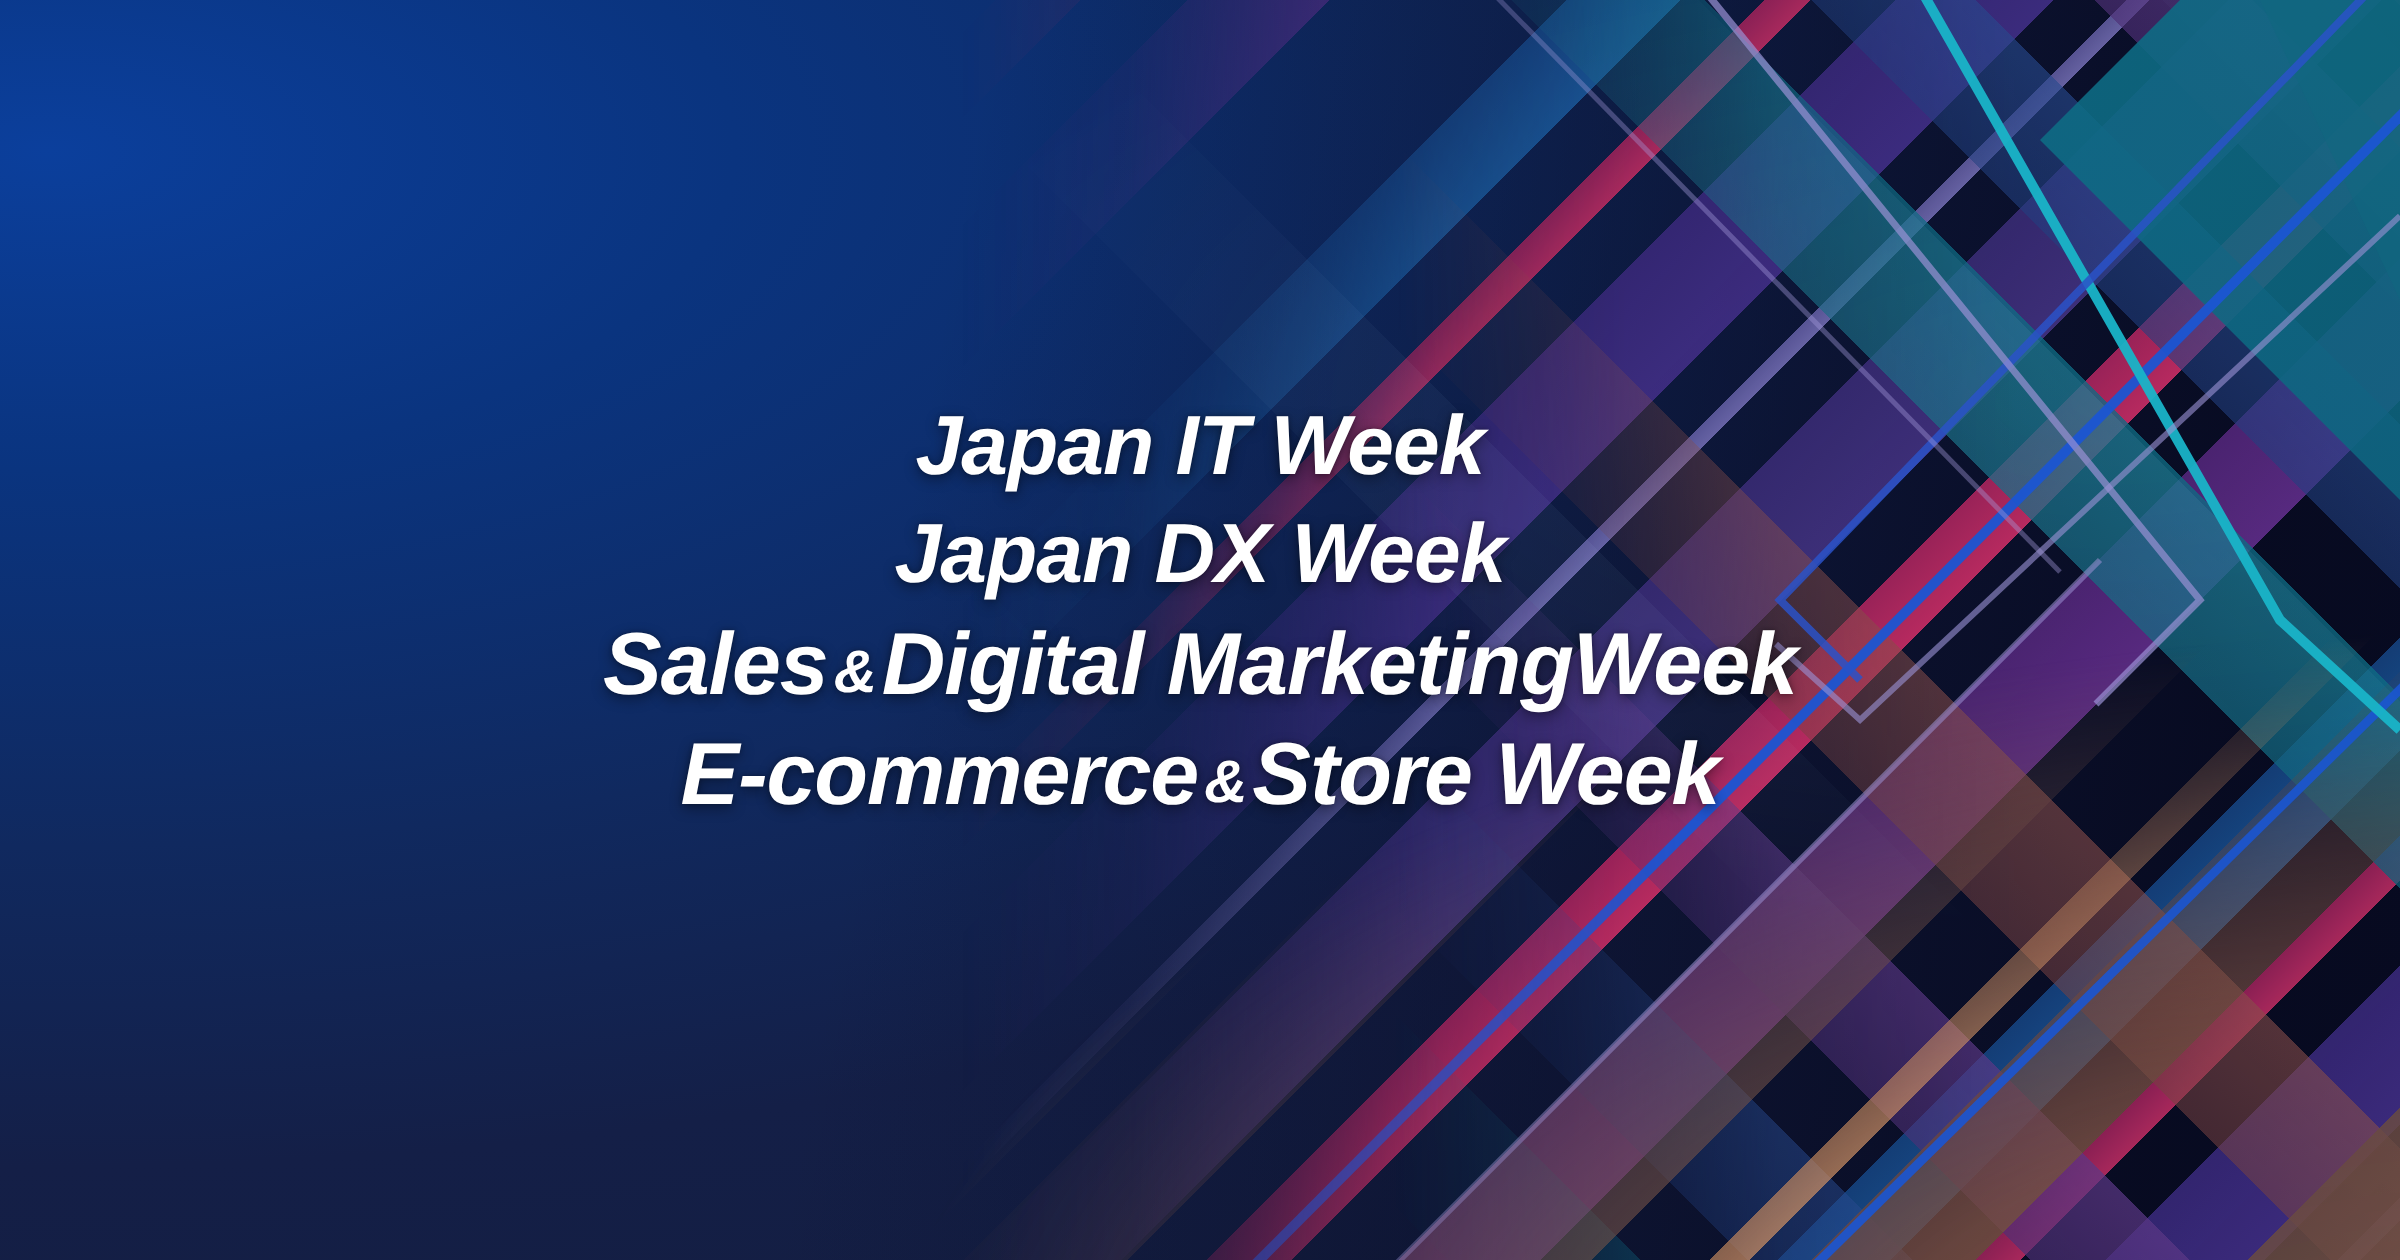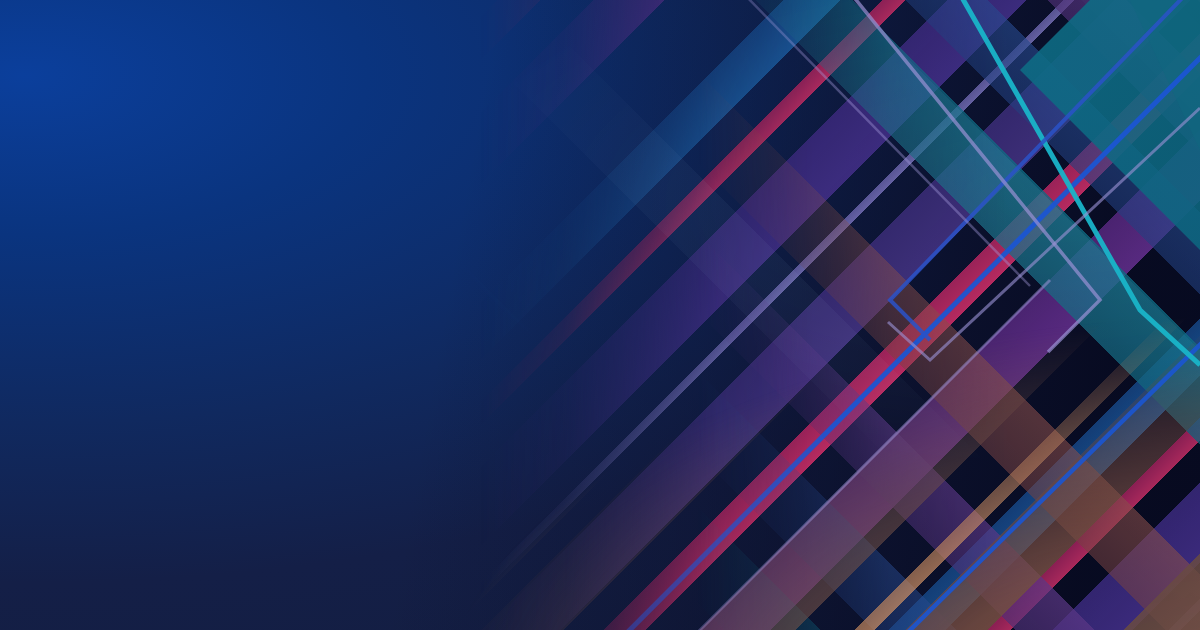--- a/index.html
+++ b/index.html
@@ -201,14 +201,23 @@
       <path d="M 848 -10 L 1100 300 L 1048 352" stroke="#9a92d4" stroke-width="3.5" fill="none" opacity="0.7" stroke-linejoin="miter"></path>
 
       <path d="M 1200 108 L 930 360 L 888 322" stroke="#9a92d4" stroke-width="3" fill="none" opacity="0.62" stroke-linejoin="miter"></path>
 
       <path d="M 1050 280 L 690 640" stroke="#9a92d4" stroke-width="3" fill="none" opacity="0.55"></path>
 
       <path d="M 740 -10 L 1030 286" stroke="#a49cdc" stroke-width="2.5" fill="none" opacity="0.4"></path>
     </g>
   </svg>
 
+  <div id="headline">
+    <div class="line" id="line-1">Japan IT Week</div>
+
+    <div class="line" id="line-2">Japan DX Week</div>
+
+    <div class="line" id="line-3"><span>Sales</span><span class="amp">&amp;</span><span>Digital MarketingWeek</span></div>
+
+    <div class="line" id="line-4"><span>E-commerce</span><span class="amp">&amp;</span><span>Store Week</span></div>
+  </div>
 
 </div>
 
 </body></html>

